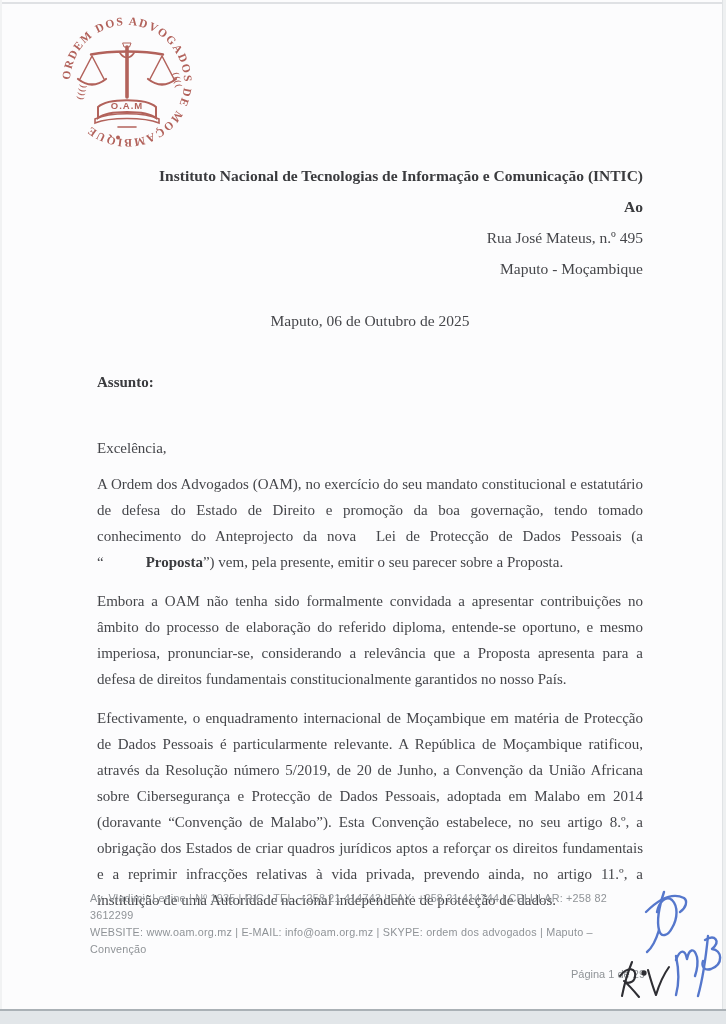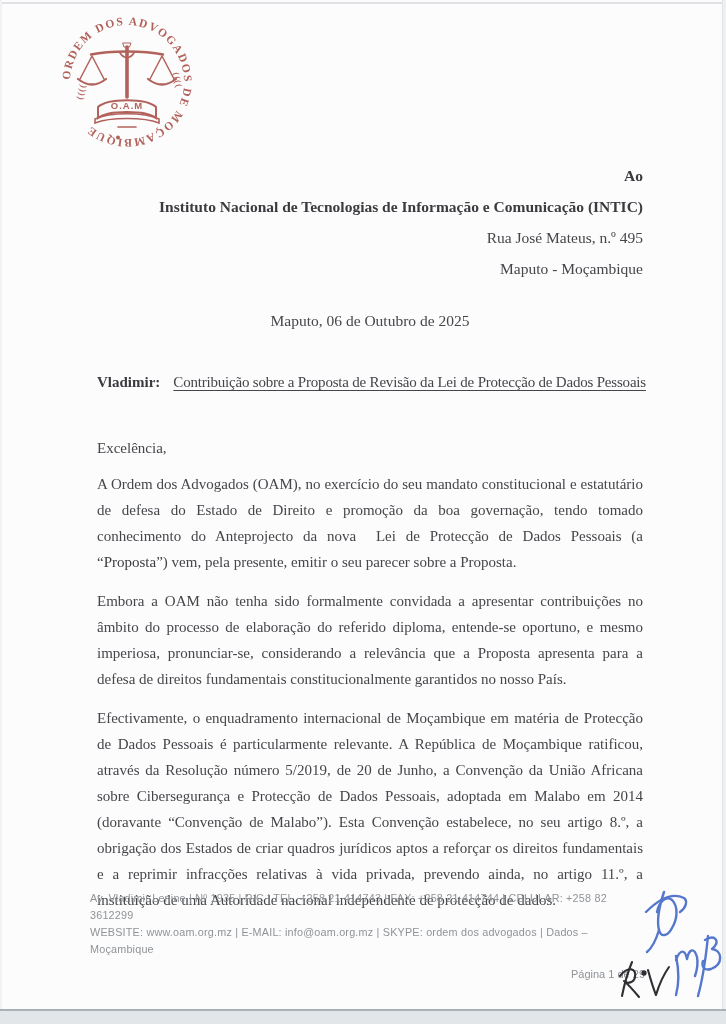--- a/index.html
+++ b/index.html
@@ -33,21 +33,21 @@
   .content{position:absolute;left:97px;right:83px;top:0;color:var(--body-text);}
   .recipient{margin-top:160px;text-align:right;font-size:15.5px;line-height:31px;}
   .recipient .b{font-weight:bold;color:#3a3b3e;}
   .dateline{margin-top:27px;text-align:center;font-size:15.5px;line-height:20px;}
   .subject{margin-top:41px;display:flex;gap:13px;font-size:15px;line-height:21px;white-space:nowrap;}
   .subject .lbl{font-weight:bold;color:#3a3b3e;}
   .subject .txt{text-decoration:underline;text-underline-offset:3px;letter-spacing:-0.2px;}
   .salutation{margin-top:42px;font-size:15px;line-height:26px;}
   .body-text p{font-size:15px;line-height:26px;text-align:justify;margin:10px 0 13px;}
   .rt-u{text-underline-offset:3px;margin-left:10px;}
-  .rt-b{font-weight:normal;color:#3a3b3e;}
+  .rt-b{font-weight:bold;color:#3a3b3e;margin-left:42px;}
 
   .letter-footer{
     position:absolute;left:90px;right:81px;top:890px;
     font-family:"Liberation Sans",sans-serif;color:var(--footer-grey);
   }
   .letter-footer .org{color:var(--brand-red);font-weight:bold;font-size:13px;letter-spacing:.3px;line-height:18px;}
   .letter-footer .contact{font-size:10.8px;letter-spacing:.2px;line-height:17px;}
   .letter-footer .pagenum{font-size:11px;text-align:right;line-height:16px;margin-top:8px;}
 
   .initials{position:absolute;right:2px;top:878px;width:118px;height:128px;}
@@ -94,45 +94,44 @@
     <g>
       <path d="M46,100 C56,91 94,91 104,100 L104,111 C94,103 56,103 46,111 Z" stroke-width="2"></path>
       <path d="M43,112 C58,105 92,105 107,112 L107,116 C92,110 58,110 43,116 Z" stroke-width="1.6"></path>
       <path d="M66,120 h18" stroke-width="1.6"></path>
       <text class="oam" x="75" y="101.5" text-anchor="middle">O.A.M</text>
     </g>
   </svg>
 
   <div class="content">
     <div class="recipient">
+      <div class="b">Instituto Nacional de Tecnologias de Informação e Comunicação (INTIC)</div>
       <div class="b">Ao</div>
-      <div class="b">Instituto Nacional de Tecnologias de Informação e Comunicação (INTIC)</div>
       <div>Rua José Mateus, n.º 495</div>
       <div>Maputo - Moçambique</div>
     </div>
 
     <div class="dateline">Maputo, 06 de Outubro de 2025</div>
 
     <div class="subject">
-      <span class="lbl">Vladimir:</span>
-      <span class="txt">Contribuição sobre a Proposta de Revisão da Lei de Protecção de Dados Pessoais</span>
+      <span class="lbl">Assunto:</span>
     </div>
 
     <div class="salutation">Excelência,</div>
 
     <div class="body-text">
       <p><span>A Ordem dos Advogados (OAM), no exercício do seu mandato constitucional e estatutário de defesa do Estado de Direito e promoção da boa governação, tendo tomado conhecimento do Anteprojecto da nova </span><span class="rt-u">Lei de Protecção de Dados Pessoais</span><span> (a “</span><span class="rt-b">Proposta</span><span>”) vem, pela presente, emitir o seu parecer sobre a Proposta.</span></p>
       <p><span>Embora a OAM não tenha sido formalmente convidada a apresentar contribuições no âmbito do processo de elaboração do referido diploma, entende-se oportuno, e mesmo imperiosa, pronunciar-se, considerando a relevância que a Proposta apresenta para a defesa de direitos fundamentais constitucionalmente garantidos no nosso País.</span></p>
       <p><span>Efectivamente, o enquadramento internacional de Moçambique em matéria de Protecção de Dados Pessoais é particularmente relevante. A República de Moçambique ratificou, através da Resolução número 5/2019, de 20 de Junho, a Convenção da União Africana sobre Cibersegurança e Protecção de Dados Pessoais, adoptada em Malabo em 2014 (doravante “Convenção de Malabo”). Esta Convenção estabelece, no seu artigo 8.º, a obrigação dos Estados de criar quadros jurídicos aptos a reforçar os direitos fundamentais e a reprimir infracções relativas à vida privada, prevendo ainda, no artigo 11.º, a instituição de uma Autoridade nacional independente de protecção de dados.</span></p>
     </div>
   </div>
 
   <div class="letter-footer">
     <div class="contact">Av. Vladimir Lenine | Nº 1935 | R/C | TEL. +258 21 414743 | FAX: +258 21 414744 | CELULAR: +258 82 3612299</div>
-    <div class="contact">WEBSITE: www.oam.org.mz | E-MAIL: info@oam.org.mz | SKYPE: ordem dos advogados | Dados – Moçambique</div>
+    <div class="contact">WEBSITE: www.oam.org.mz | E-MAIL: info@oam.org.mz | SKYPE: ordem dos advogados | Maputo – Convenção</div>
     <div class="pagenum">Página 1 de 29</div>
   </div>
 
   <svg class="initials" viewBox="0 0 118 128">
     <g>
       <path class="blue" d="M58,14 C54,26 50,40 53,52 C55,60 62,58 66,50 C72,40 72,28 66,22 C60,17 53,24 51,34"></path>
       <path class="blue" d="M40,34 C52,22 66,14 78,20 C82,23 80,30 74,34"></path>
       <path class="blue" d="M53,52 C50,62 46,70 41,74"></path>
     </g>
     <g>

